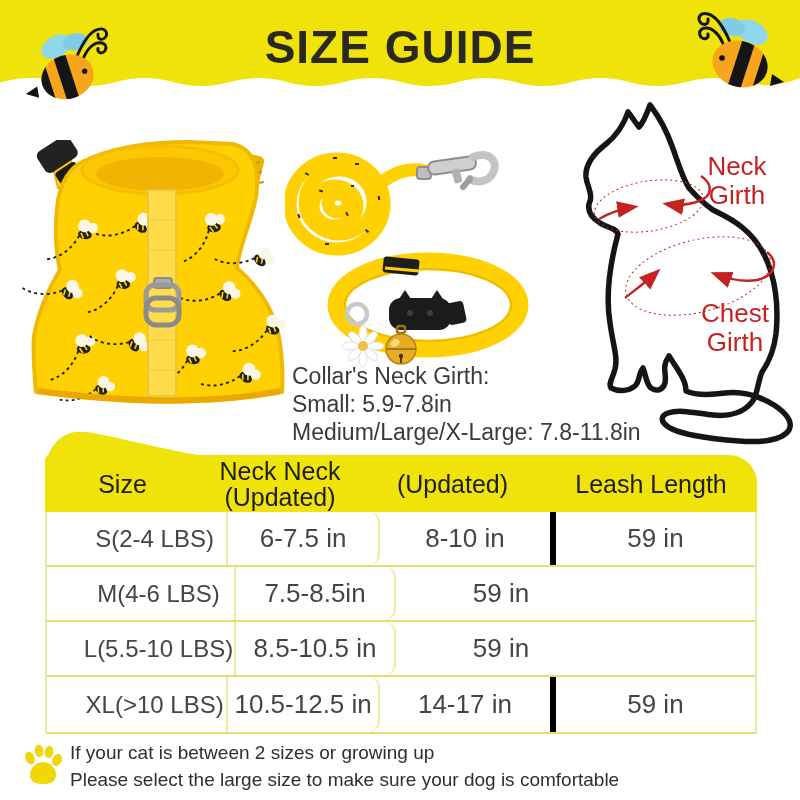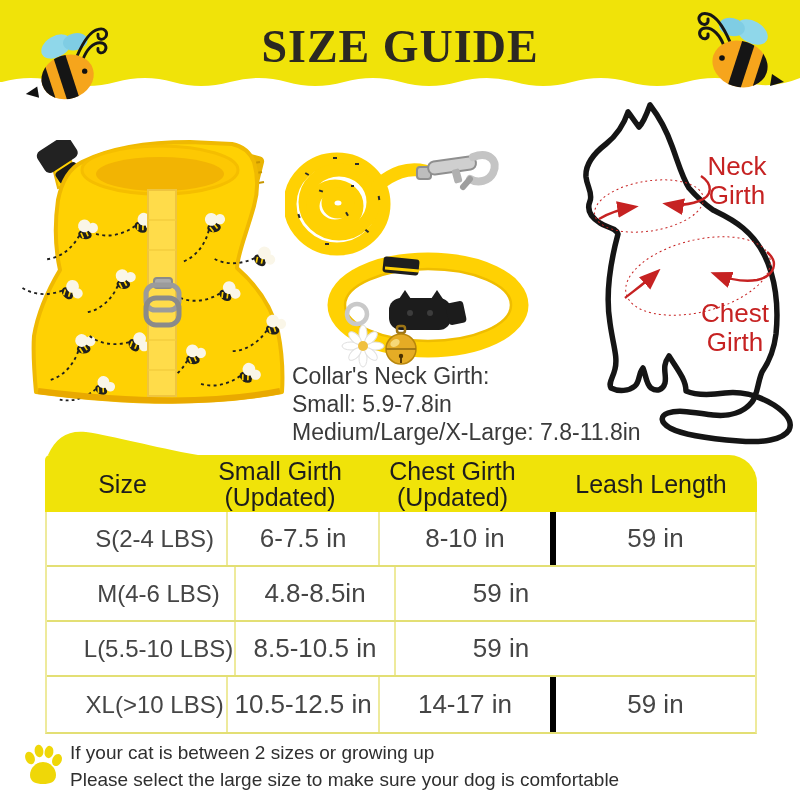--- a/index.html
+++ b/index.html
@@ -1,21 +1,21 @@
 <!DOCTYPE html>
 <html><head>
 <meta charset="utf-8">
 <style>
   html,body{margin:0;padding:0;background:#ffffff;}
   .page{position:relative;width:800px;height:800px;background:#ffffff;overflow:hidden;
         font-family:"Liberation Sans", sans-serif;}
   .abs{position:absolute;}
 
   
-  .banner{left:0;top:0;width:800px;height:100px;font-family:Liberation Serif, serif;}
+  .banner{left:0;top:0;width:800px;height:100px;}
   .banner-wave{position:absolute;left:0;top:0;}
   .banner-title{position:absolute;left:0;top:20px;width:800px;text-align:center;
     font-size:46px;font-weight:800;letter-spacing:1px;color:#2b2822;}
 
   
   .collar-info{left:292px;top:362px;width:360px;font-size:23px;line-height:28px;color:#3a3a3a;}
 
   
   .tbl-hump{left:48px;top:429px;}
   .tbl-header{left:45px;top:455px;width:712px;height:57px;background:#f0e309;
@@ -24,21 +24,21 @@
     font-size:25px;line-height:26px;color:#1d1d1d;text-align:center;}
   .th.c0{width:155px;} .th.c1{width:160px;} .th.c2{width:185px;} .th.c3{width:212px;}
   .tbl-body{left:45px;top:512px;width:712px;
     border-left:2px solid #eeea9c;border-right:2px solid #eeea9c;border-bottom:2px solid #e3df74;
     box-sizing:border-box;}
   .tr{display:flex;height:55px;border-bottom:2px solid #e3df74;box-sizing:border-box;padding-left:36px;}
   .tr:last-child{border-bottom:none;}
   .td{display:flex;align-items:center;justify-content:center;font-size:26px;color:#454545;
     box-sizing:border-box;}
   .td.c0{width:153px;font-size:24px;border-right:2px solid #eeea9c;}
-  .td.c1{width:160px;border-right:2px solid #eeea9c;}
+  .td.c1{width:160px;border-right:2px solid #eeea9c;border-radius:11px;}
   .td.c2{width:185px;border-right:6px solid #000000;}
   .td.c3{width:210px;}
 
   
   .note-text{left:70px;top:739px;width:560px;font-size:19px;line-height:27px;color:#2f2f2f;}
 </style>
 </head>
 <body>
 
 <div class="page">
@@ -256,42 +256,41 @@
 
   <svg class="abs tbl-hump" width="150" height="26" viewBox="0 0 150 26">
     <path d="M0,26 C8,8 20,1 38,3 C66,7 104,18 150,26 Z" fill="#f0e309"></path>
   </svg>
 
   <div class="abs tbl-header">
     <div class="th c0">
       <span>Size</span>
     </div>
     <div class="th c1">
-      <span>Small Girth</span>
+      <span>Neck Neck</span>
       <span>(Updated)</span>
     </div>
     <div class="th c2">
-      <span>Chest Girth</span>
       <span>(Updated)</span>
     </div>
     <div class="th c3">
       <span>Leash Length</span>
     </div>
   </div>
 
   <div class="abs tbl-body">
     <div class="tr">
       <div class="td c0">S(2-4 LBS)</div>
       <div class="td c1">6-7.5 in</div>
       <div class="td c2">8-10 in</div>
       <div class="td c3">59 in</div>
     </div>
     <div class="tr">
       <div class="td c0">M(4-6 LBS)</div>
-      <div class="td c1">4.8-8.5in</div>
+      <div class="td c1">7.5-8.5in</div>
       <div class="td c3">59 in</div>
     </div>
     <div class="tr">
       <div class="td c0">L(5.5-10 LBS)</div>
       <div class="td c1">8.5-10.5 in</div>
       <div class="td c3">59 in</div>
     </div>
     <div class="tr">
       <div class="td c0">XL(&gt;10 LBS)</div>
       <div class="td c1">10.5-12.5 in</div>

